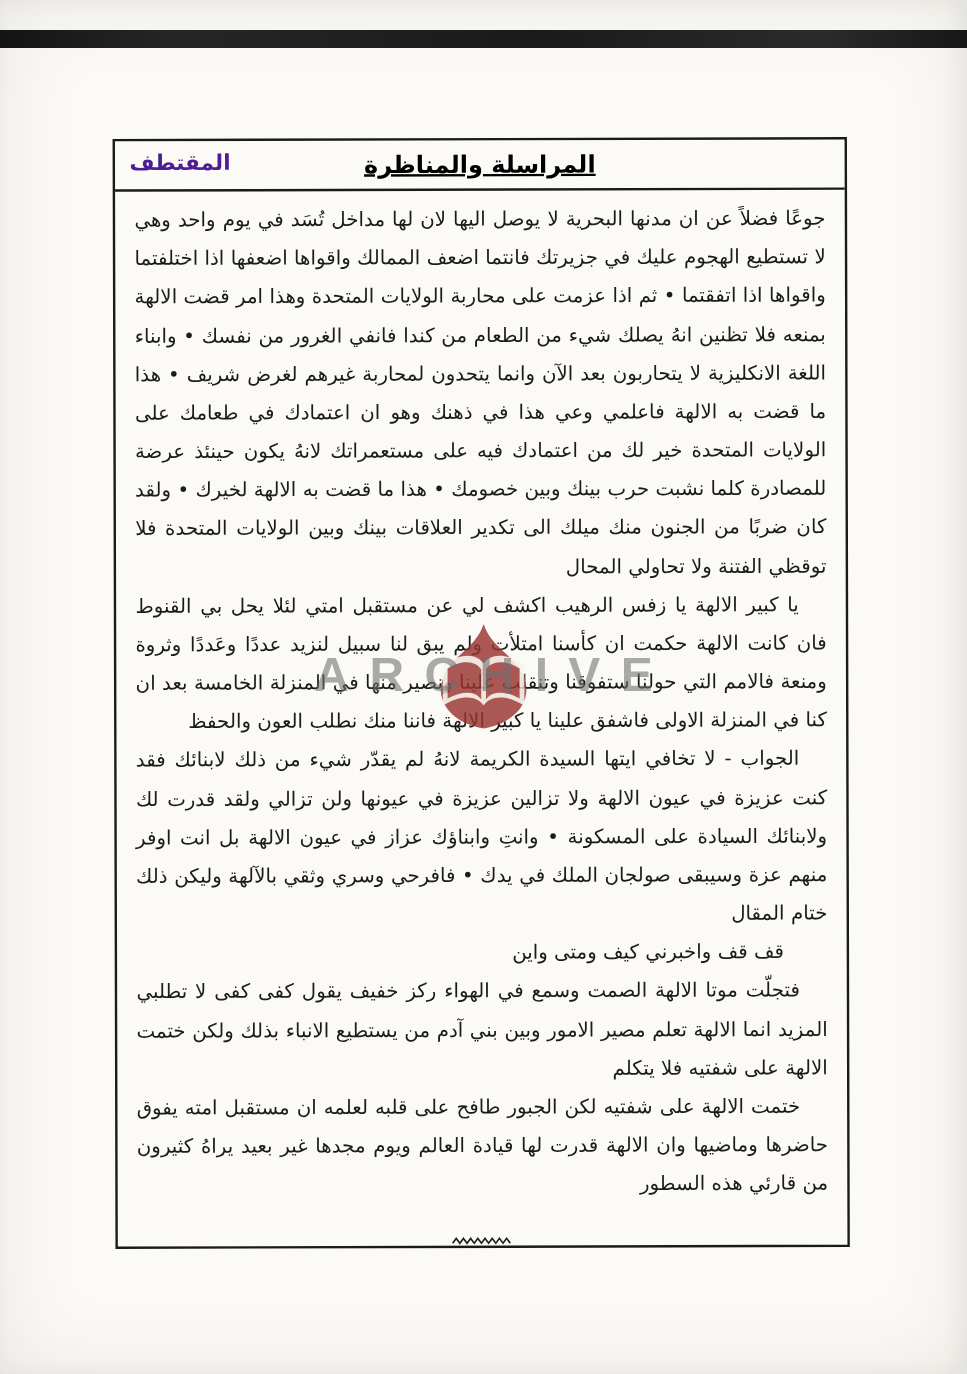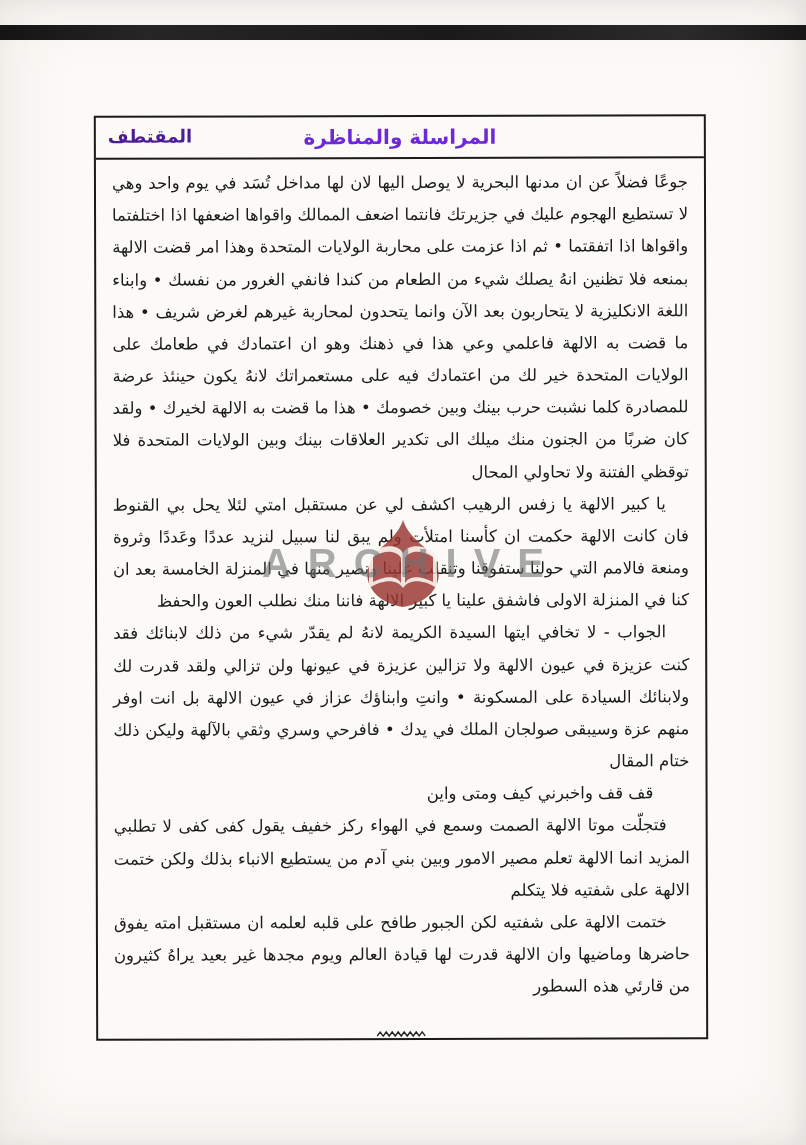--- a/index.html
+++ b/index.html
@@ -28,21 +28,21 @@
     box-sizing:border-box;
   }
   .header{
     position:relative;
     height:40px;
     border-bottom:2px solid #1a1a1a;
     display:flex;align-items:center;justify-content:center;
     direction:rtl;
   }
   .header .title{
-    font-size:20px;font-weight:bold;color:#6d28d9;
+    font-size:20px;font-weight:bold;color:#000000;text-decoration:underline;
   }
   .header .masthead{
     position:absolute;left:12px;top:8px;
     font-size:18px;font-weight:bold;color:#4c1d95;
   }
   .text{
     direction:rtl;
     text-align:justify;
     color:#1b1b1b;
     font-size:16.5px;

